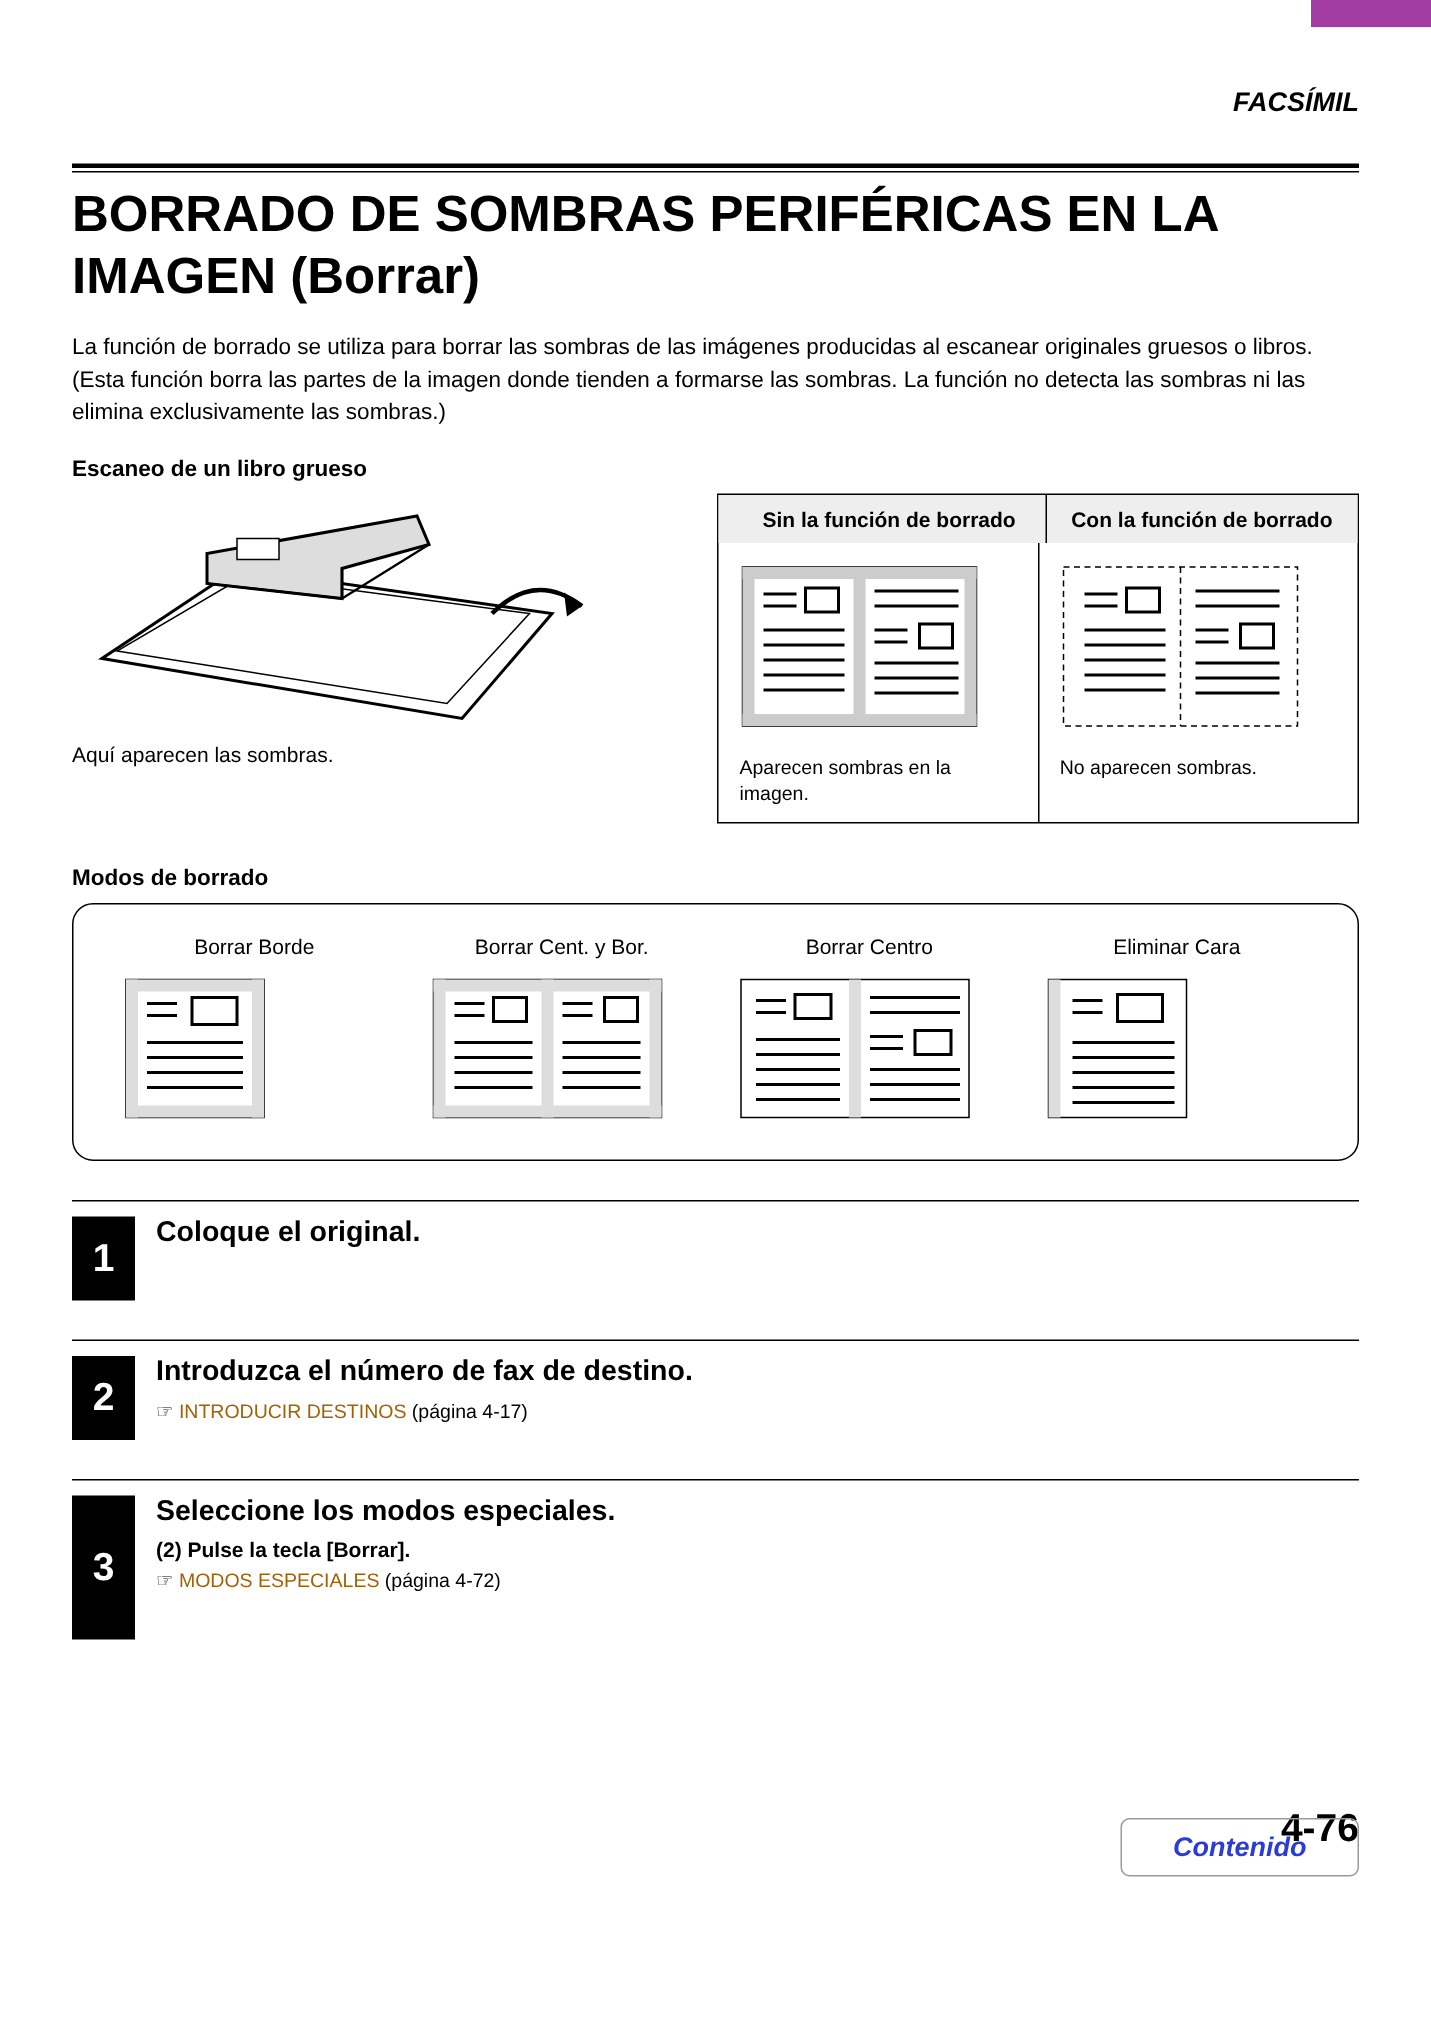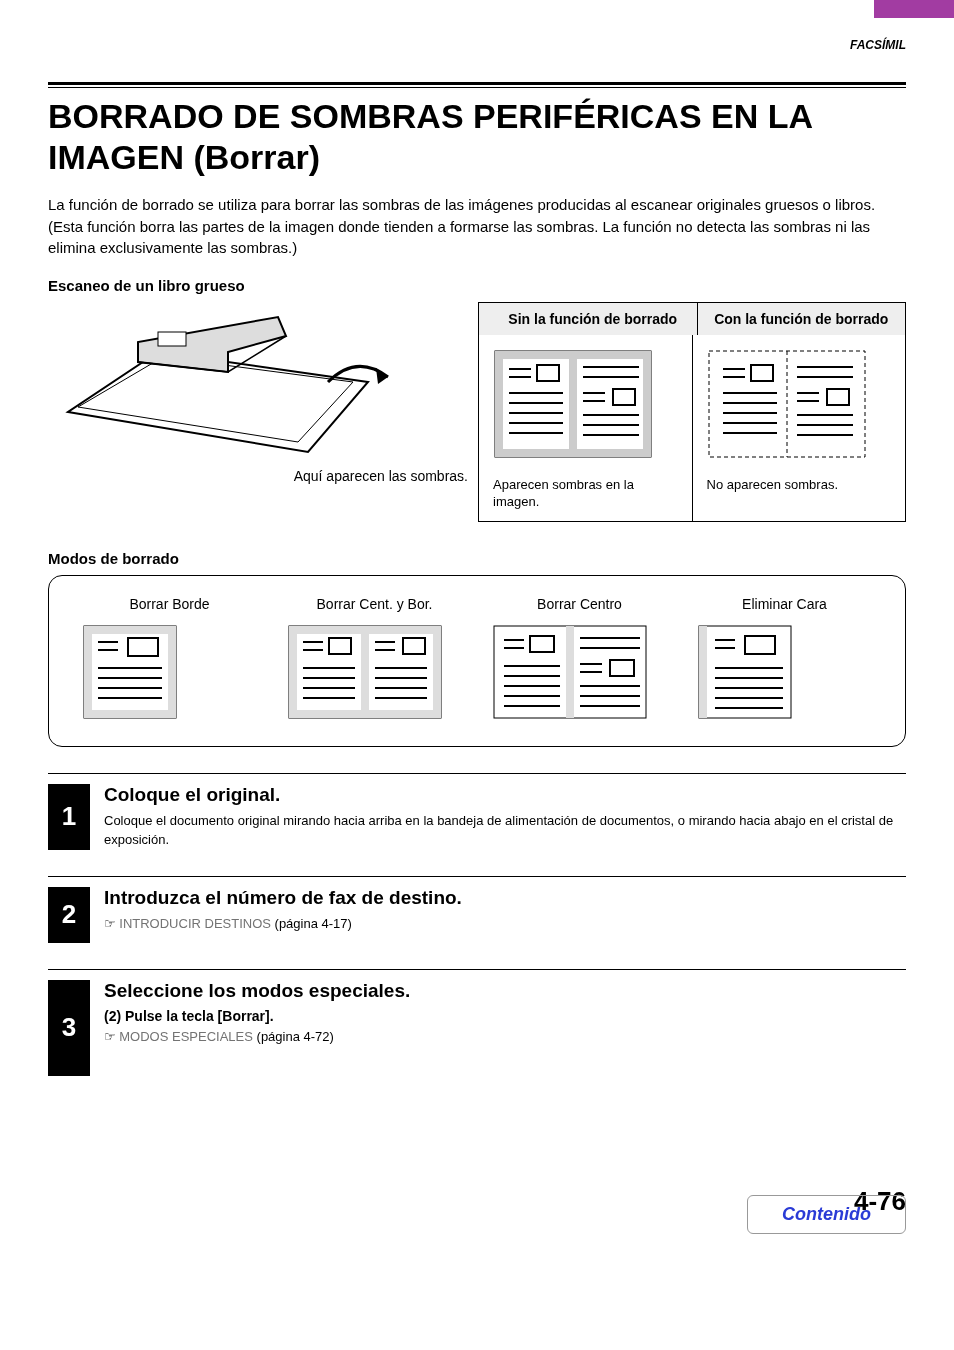--- a/index.html
+++ b/index.html
@@ -5,47 +5,47 @@
   body {
     margin: 0;
     font-family: Arial, Helvetica, sans-serif;
     background: #fff;
     color: #000;
     width: 954px;
   }
   .tab-strip { height: 18px; }
   .tab-strip .purple { background:#a23ca2; width:80px; height:18px; float:right; }
   .page { padding: 20px 48px 30px 48px; }
-  .header-label { text-align: right; font-weight: bold; font-size: 12px; font-style: italic; margin-bottom: 30px; }
+  .header-label { text-align: right; font-weight: bold; font-size: 18px; font-style: italic; margin-bottom: 30px; margin-top: 20px; }
   .title-rule { border-top: 3px solid #000; border-bottom: 1px solid #000; height: 2px; margin-bottom: 8px; }
   h1 { font-size: 34px; font-weight: bold; margin: 0 0 14px 0; line-height: 1.22; }
   .intro { font-size: 15px; line-height: 1.45; margin-bottom: 18px; }
   .subhead { font-weight: bold; font-size: 15px; margin-bottom: 8px; }
   .illus-row { display: flex; align-items: flex-start; margin-bottom: 28px; }
-  .illus-left { width: 420px; text-align: right; }
+  .illus-left { width: 420px; text-align: left; }
   .illus-left .caption { font-size: 14px; margin-top: 6px; }
   .compare { border: 1px solid #000; flex: 1; margin-left: 10px; }
   .compare-head { display: flex; background: #eee; padding-left: 10px; }
   .compare-head div { flex: 1; text-align: center; font-weight: bold; font-size: 14px; padding: 8px 6px; border-right: 1px solid #000; }
   .compare-head div:last-child { border-right: 0; }
   .compare-body { display: flex; }
   .compare-body .cell { flex: 1; padding: 14px 14px 10px 14px; border-right: 1px solid #000; }
   .compare-body .cell:last-child { border-right: 0; }
   .cell .note { font-size: 13px; margin-top: 18px; line-height: 1.3; }
   .modes-box { border: 1px solid #000; border-radius: 14px; padding: 20px 18px 24px 18px; display: flex; justify-content: space-around; }
   .mode { text-align: center; font-size: 14px; width: 180px; }
   .mode .label { margin-bottom: 10px; }
   hr.step-rule { border: 0; border-top: 1px solid #000; margin: 26px 0 10px 0; }
   .step { display: flex; margin-bottom: 0; }
   .step-num { background: #000; color: #fff; font-weight: bold; font-size: 26px; width: 42px; min-height: 56px; display: flex; align-items: center; justify-content: center; margin-right: 14px; }
   .step-body { flex: 1; }
   .step-title { font-weight: bold; font-size: 19px; margin-bottom: 6px; }
   .step-text { font-size: 13px; line-height: 1.45; }
   .step-sub { font-weight: bold; font-size: 14px; margin-top: 4px; }
-  .link { color: #737373; }
+  .link { color: #a16207; }
   .pointer { font-family: Arial; font-size: 13px; }
   .footer { margin-top: 110px; text-align: right; position: relative; height: 60px; }
   .pageno { font-weight: bold; font-size: 26px; }
   .toc-btn { position: absolute; right: 0; bottom: 12px; border: 1px solid #999; border-radius: 6px; padding: 8px 34px; font-weight: bold; color: #2a3bd6; font-style: italic; font-size: 18px; }
   svg { display: block; }
 </style>
 </head>
 <body>
 
 <div class="tab-strip">
@@ -232,21 +232,20 @@
         </g>
       </svg>
     </div>
   </div>
 
   <hr class="step-rule">
   <div class="step">
     <div class="step-num">1</div>
     <div class="step-body">
       <div class="step-title">Coloque el original.</div>
-      <div class="step-text">Coloque el documento original mirando hacia arriba en la bandeja de alimentación de documentos, o mirando hacia abajo en el cristal de exposición.</div>
     </div>
   </div>
 
   <hr class="step-rule">
   <div class="step">
     <div class="step-num">2</div>
     <div class="step-body">
       <div class="step-title">Introduzca el número de fax de destino.</div>
       <div class="step-text">
         <span class="pointer">☞</span>

